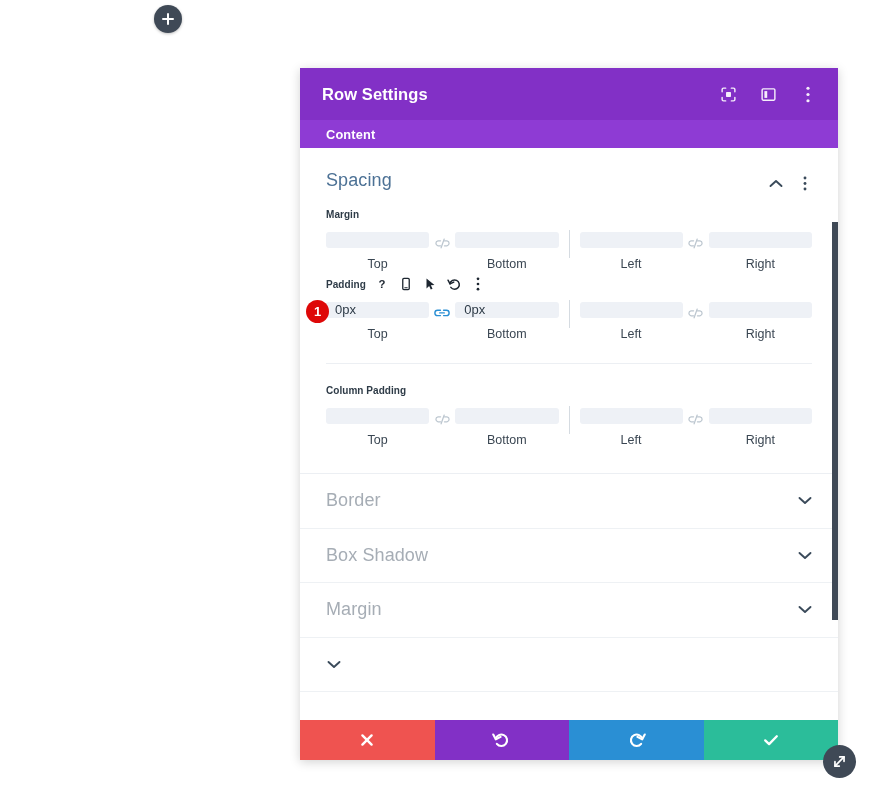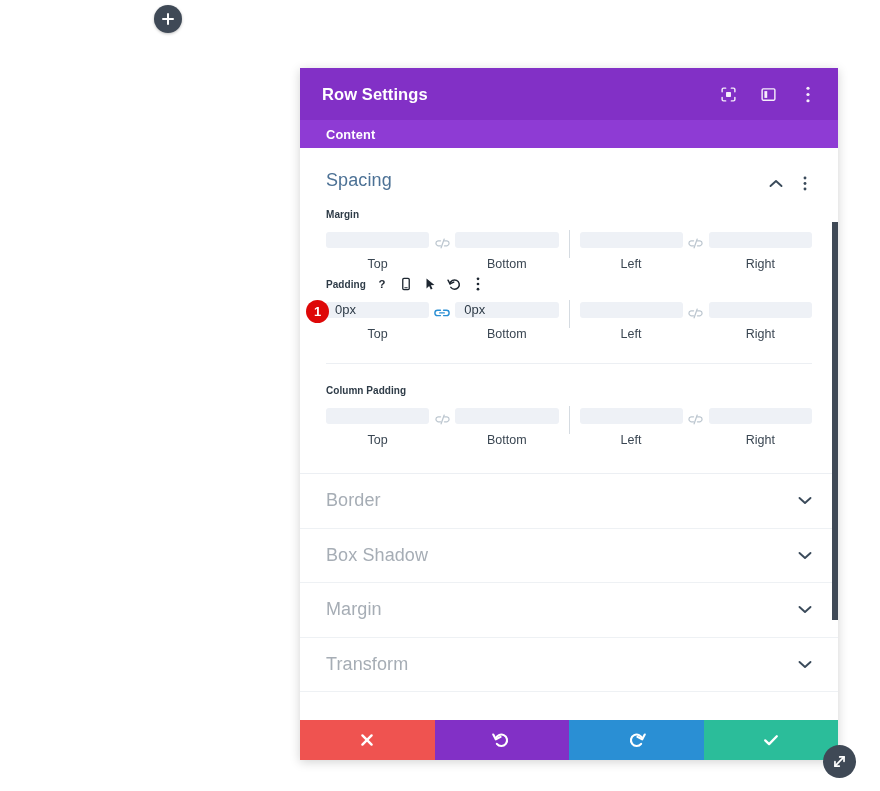--- a/index.html
+++ b/index.html
@@ -568,21 +568,20 @@
       <div class="section-closed">
         <div class="section-title-closed">Margin</div>
         <span class="mini-icon">
           <svg width="14" height="9" viewBox="0 0 14 9" fill="none" stroke="#3a4a5a" stroke-width="1.9" stroke-linecap="round" stroke-linejoin="round">
             <polyline points="1.5,2 7,7 12.5,2"></polyline>
           </svg>
         </span>
       </div>
 
       <div class="section-closed">
-        <div class="section-title-closed">Transform</div>
         <span class="mini-icon">
           <svg width="14" height="9" viewBox="0 0 14 9" fill="none" stroke="#3a4a5a" stroke-width="1.9" stroke-linecap="round" stroke-linejoin="round">
             <polyline points="1.5,2 7,7 12.5,2"></polyline>
           </svg>
         </span>
       </div>
 
     </div>
 
     <div class="vscroll"></div>

